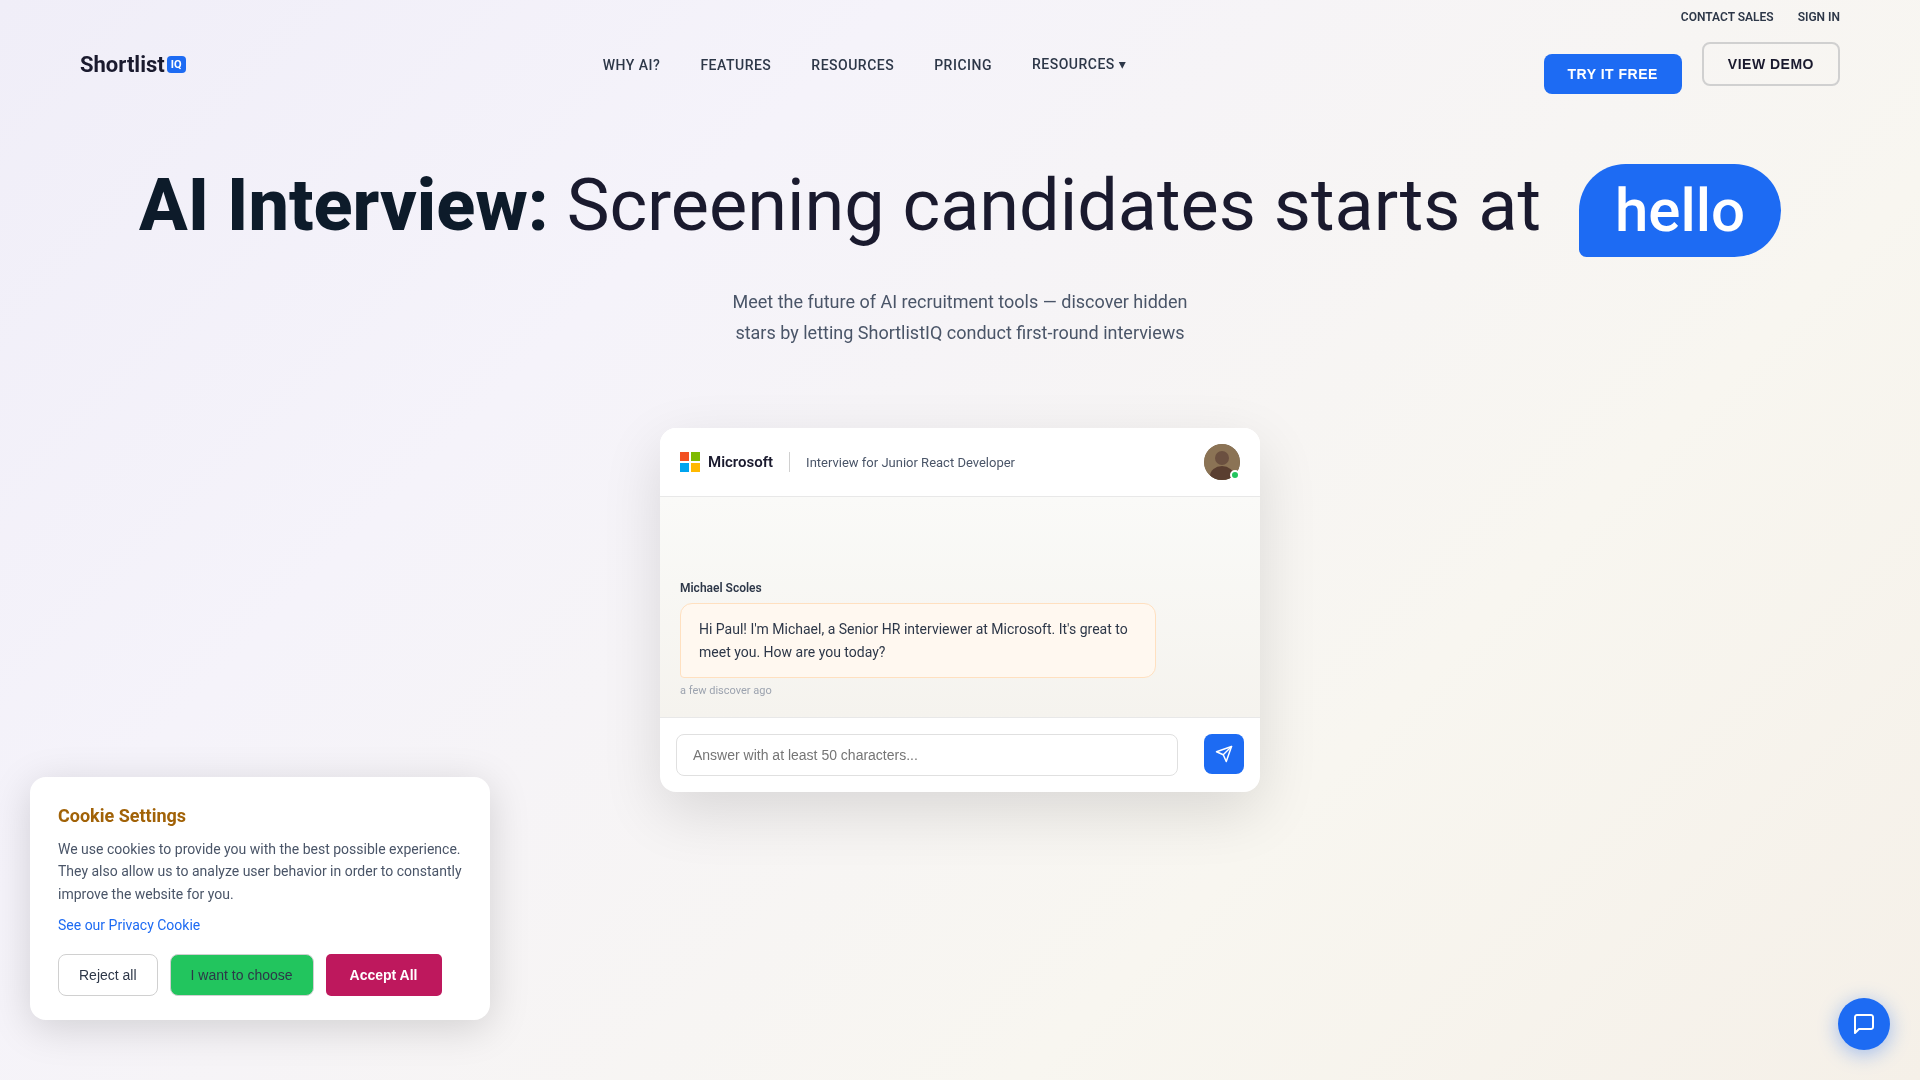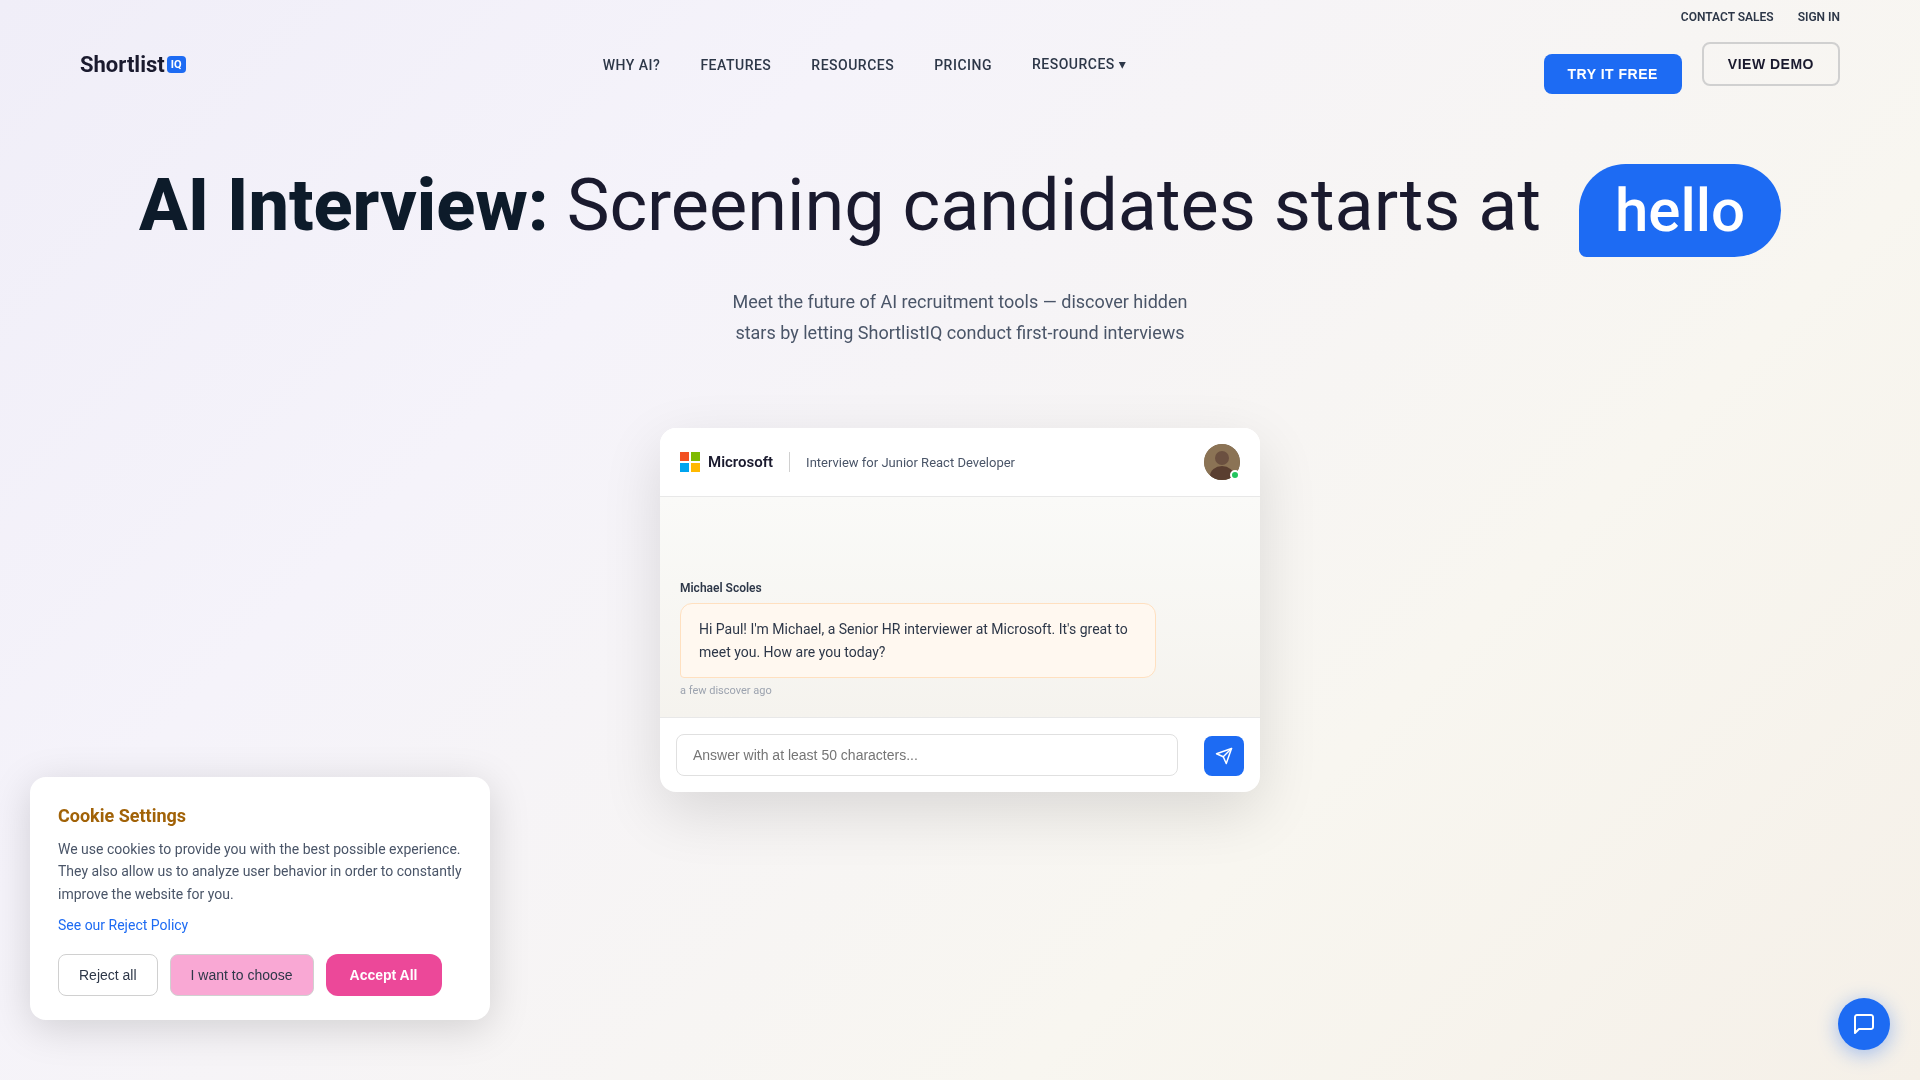--- a/index.html
+++ b/index.html
@@ -213,21 +213,21 @@
       font-size: 11px;
       color: #9ca3af;
       margin-top: 6px;
     }
 
     
     .chat-input-area {
       padding: 16px 16px;
       border-top: 1px solid #e8e8e8;
       display: flex;
-      align-items: flex-end;
+      align-items: flex-start;
       gap: 26px;
     }
     .chat-input {
       flex: 1;
       border: 1px solid #e0e0e0;
       border-radius: 8px;
       padding: 12px 16px;
       font-size: 14px;
       color: #9ca3af;
       outline: none;
@@ -285,34 +285,34 @@
       background: white;
       padding: 12px 20px;
       border-radius: 8px;
       font-size: 14px;
       font-weight: 500;
       cursor: pointer;
       color: #2d3748;
     }
     .btn-choose {
       border: 1px solid #d0d0d0;
-      background: #f9a8d4;
+      background: #22c55e;
       padding: 12px 20px;
       border-radius: 8px;
       font-size: 14px;
       font-weight: 500;
       cursor: pointer;
       color: #2d3748;
     }
     .btn-accept {
-      background: #ec4899;
+      background: #be185d;
       color: white;
       border: none;
       padding: 12px 24px;
-      border-radius: 12px;
+      border-radius: 5px;
       font-size: 14px;
       font-weight: 600;
       cursor: pointer;
     }
 
     
     .chat-widget {
       position: fixed;
       bottom: 30px;
       right: 30px;
@@ -417,21 +417,21 @@
           <path d="M22 2L15 22L11 13L2 9L22 2Z" stroke="white" stroke-width="2" stroke-linecap="round" stroke-linejoin="round"></path>
         </svg>
       </button>
     </div>
   </div>
 </div>
 
 <div class="cookie-banner">
   <div class="cookie-title">Cookie Settings</div>
   <p class="cookie-body">We use cookies to provide you with the best possible experience. They also allow us to analyze user behavior in order to constantly improve the website for you.</p>
-  <a href="#" class="cookie-link">See our Reject Policy</a>
+  <a href="#" class="cookie-link">See our Privacy Cookie</a>
   <div class="cookie-buttons">
     <button class="btn-reject">Reject all</button>
     <button class="btn-choose">I want to choose</button>
     <button class="btn-accept">Accept All</button>
   </div>
 </div>
 
 <div class="chat-widget">
   <svg width="24" height="24" viewBox="0 0 24 24" fill="none" xmlns="http://www.w3.org/2000/svg">
     <path d="M21 15C21 15.5304 20.7893 16.0391 20.4142 16.4142C20.0391 16.7893 19.5304 17 19 17H7L3 21V5C3 4.46957 3.21071 3.96086 3.58579 3.58579C3.96086 3.21071 4.46957 3 5 3H19C19.5304 3 20.0391 3.21071 20.4142 3.58579C20.7893 3.96086 21 4.46957 21 5V15Z" stroke="white" stroke-width="2" stroke-linecap="round" stroke-linejoin="round"></path>

